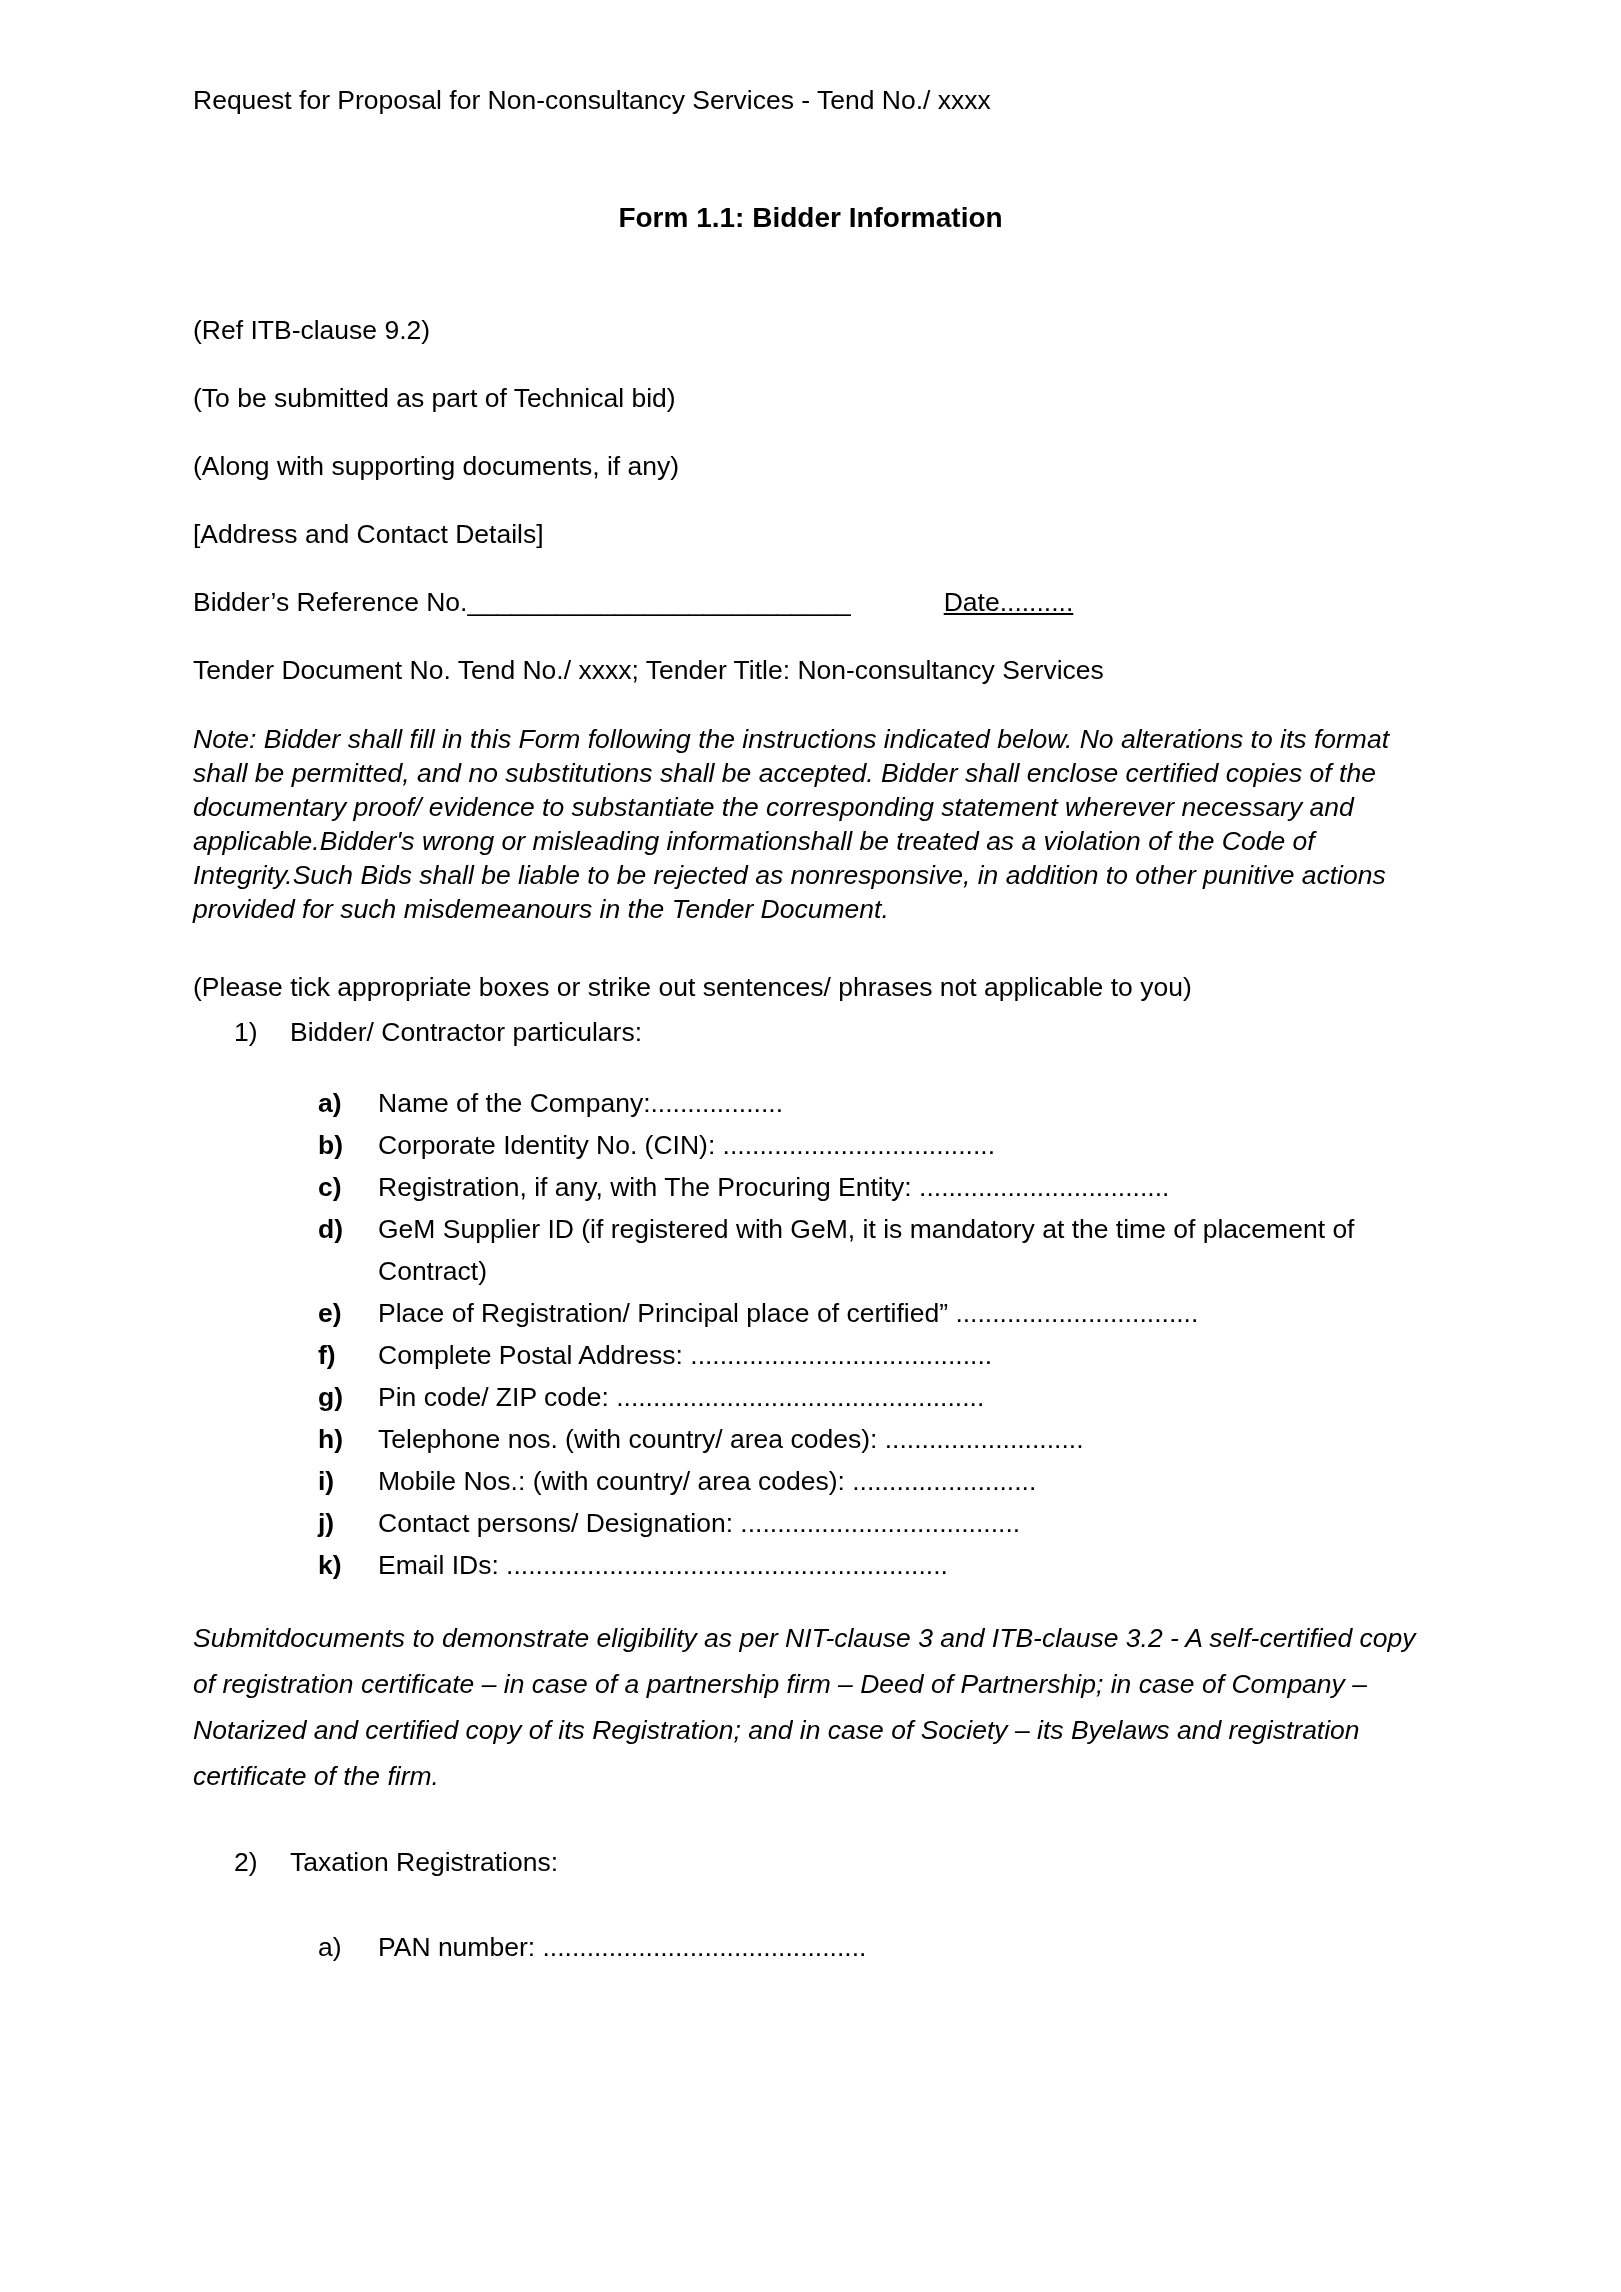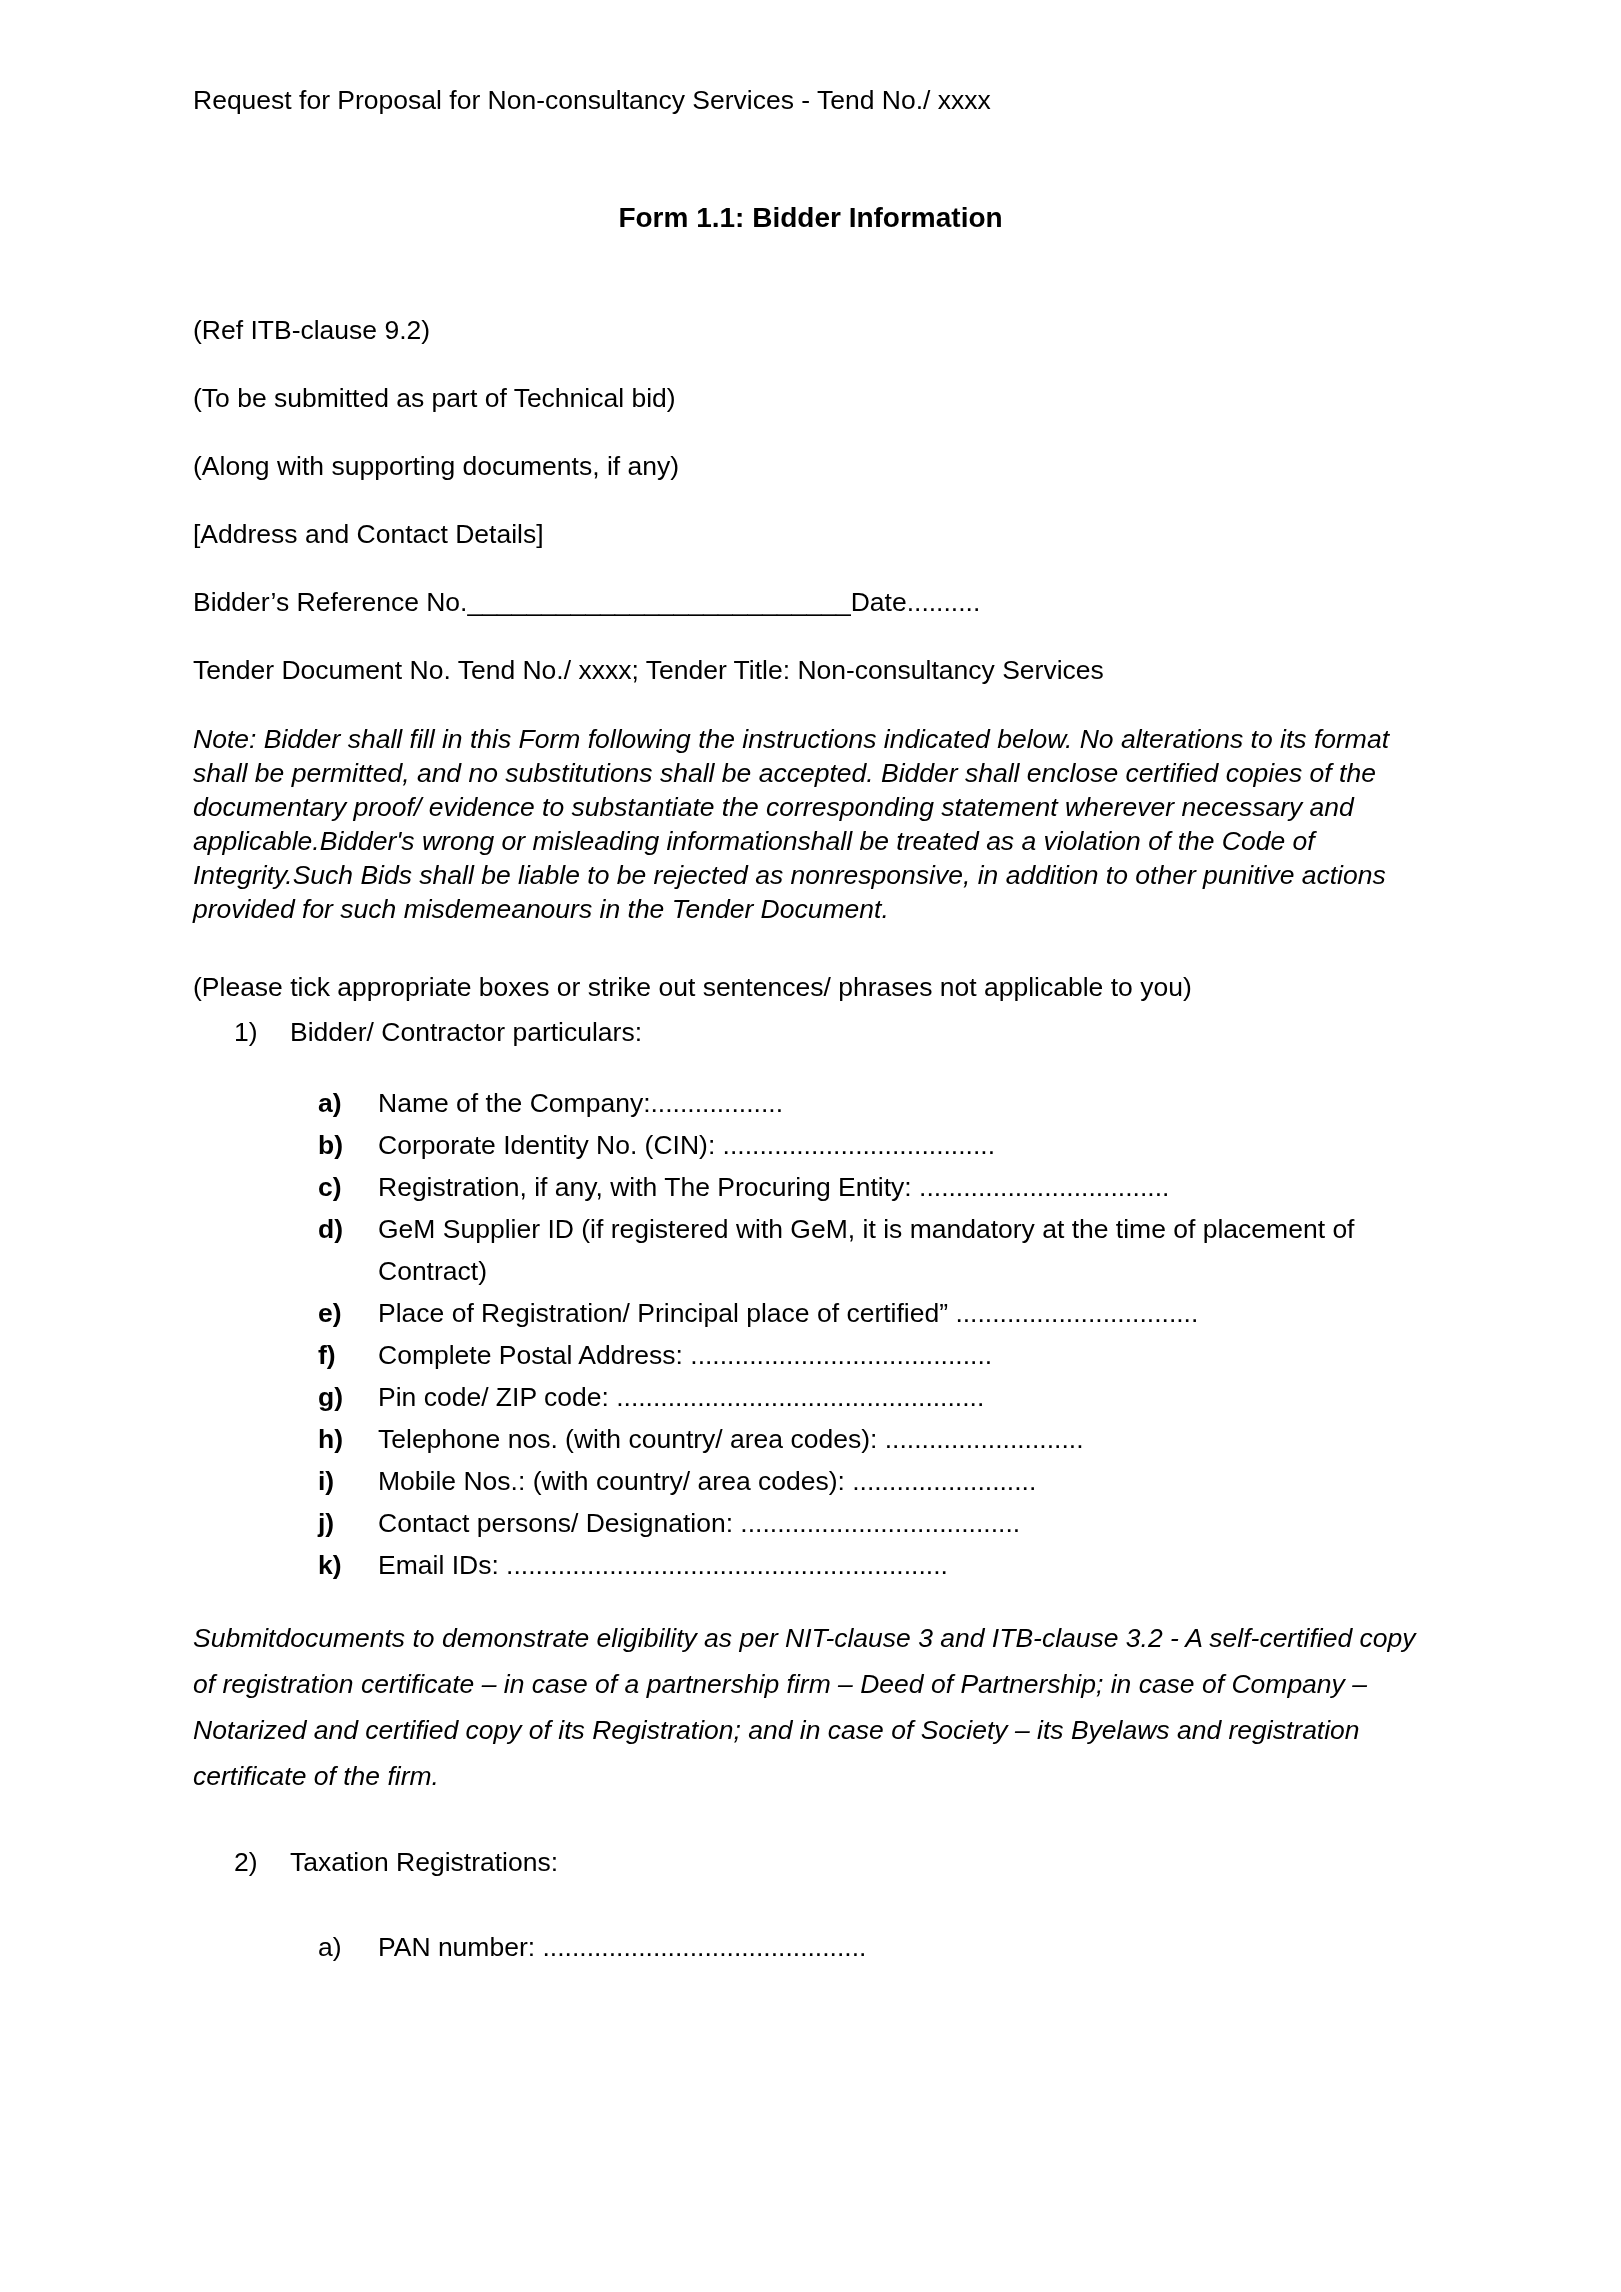--- a/index.html
+++ b/index.html
@@ -89,20 +89,22 @@
     margin-top: 47px;
   }
   .sec2-list {
     margin-top: 47px;
   }
   .blank-line {
     letter-spacing: 0;
   }
   .date-label {
     display: inline-block;
+    margin-left: 93px;
+    text-decoration: underline;
   }
   .footer-row {
     position: absolute;
     left: 220px;
     right: 190px;
     top: 2147px;
     display: flex;
     line-height: 33px;
     margin-left: 42px;
   }

